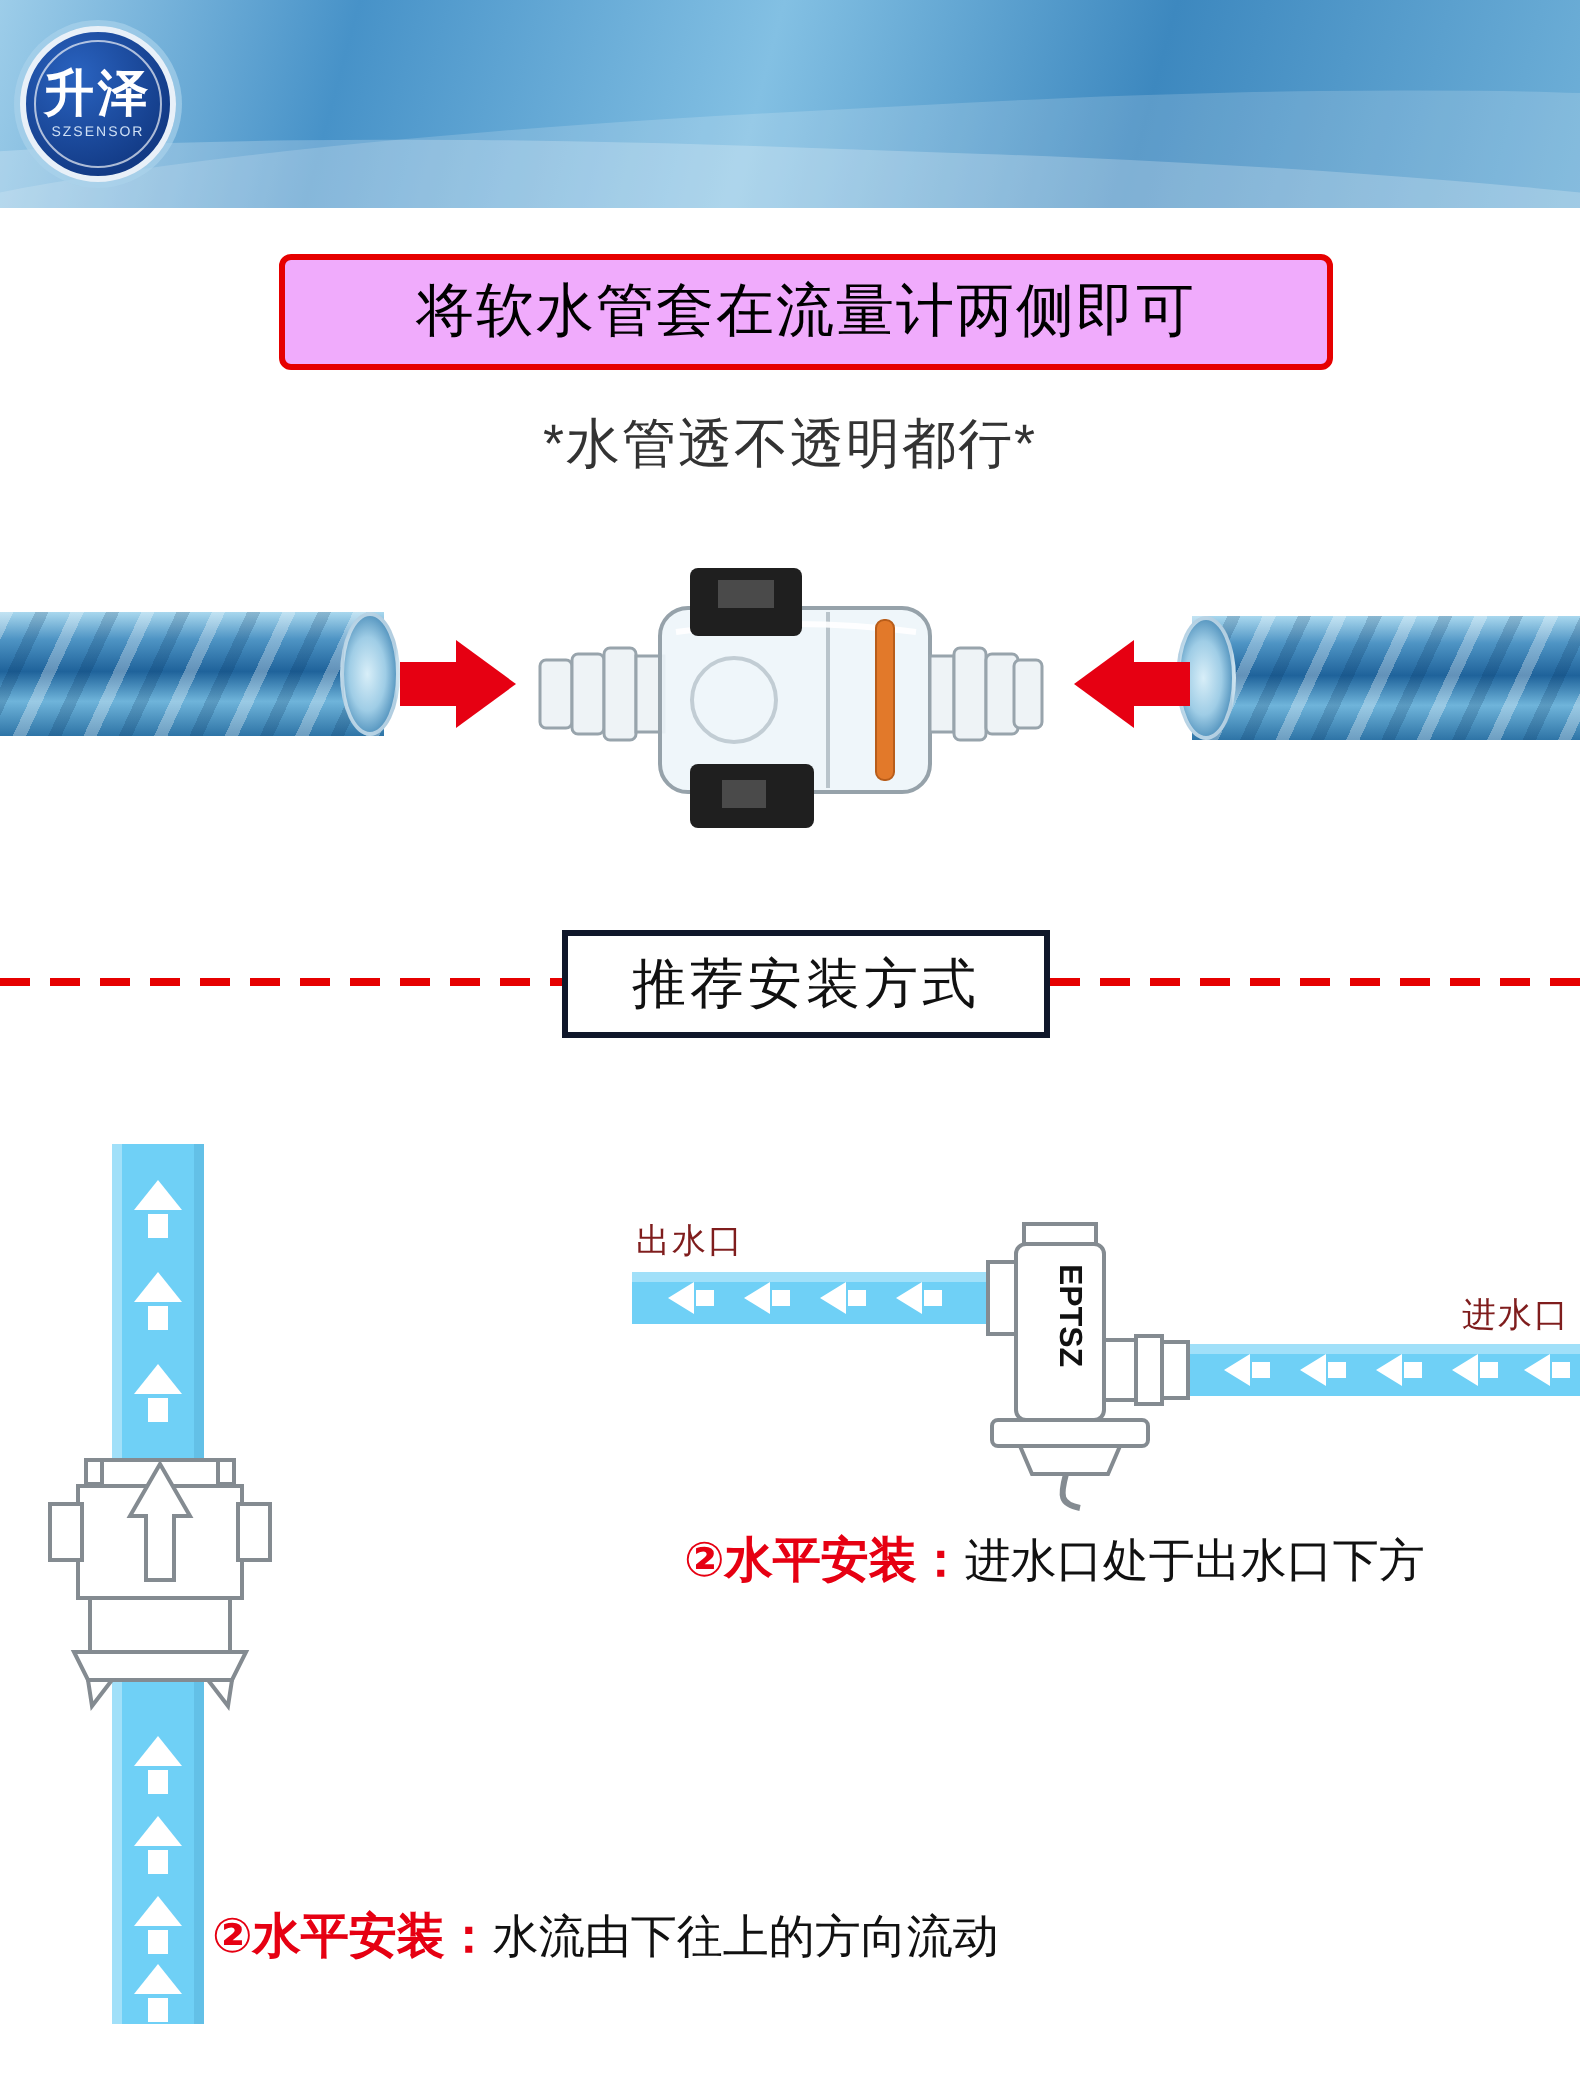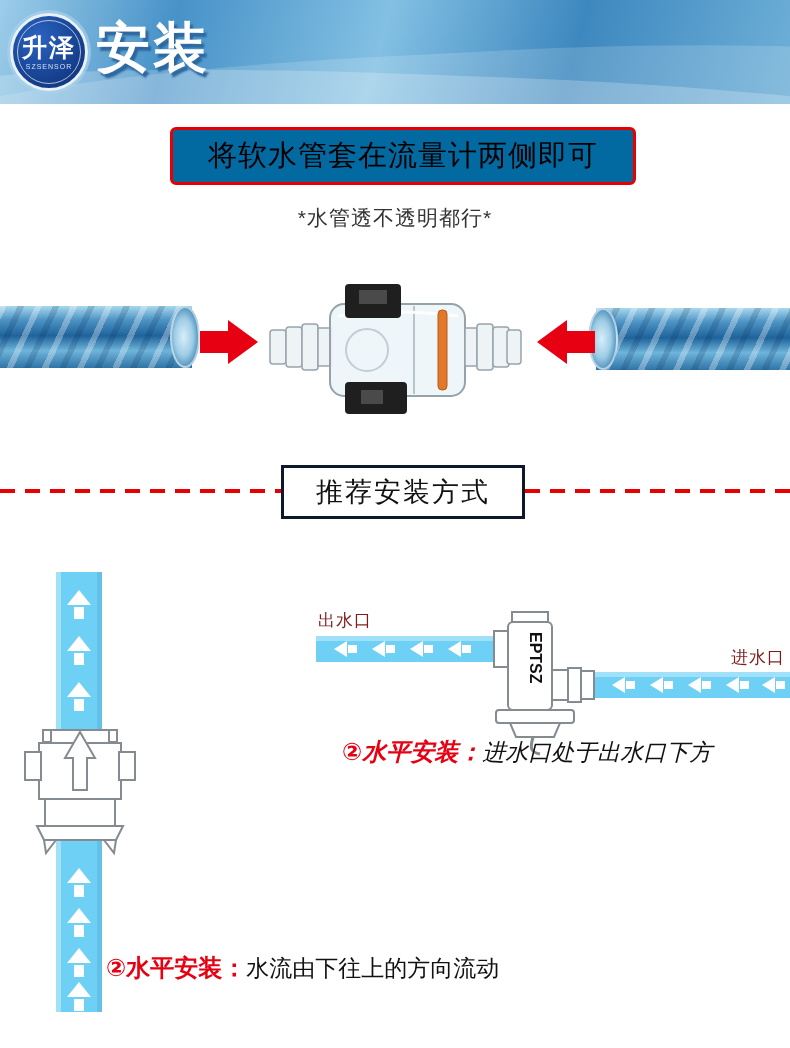--- a/index.html
+++ b/index.html
@@ -30,28 +30,28 @@
   .logo-sub { color:#cfe0f5; font-size:7px; letter-spacing:1px; margin-top:2px; }
   .title {
     position:absolute; left:96px; top:12px; margin:0; z-index:3;
     color:#fff; font-size:54px; font-weight:900; letter-spacing:3px;
     text-shadow:3px 4px 2px rgba(42,100,156,0.95);
   }
 
   
   .banner {
     position:absolute; top:127px; left:50%; transform:translateX(-50%);
-    width:466px; height:58px; box-sizing:border-box;
-    background:#0369a1; border:3px solid #e60000; border-radius:6px;
+    width:527px; height:58px; box-sizing:border-box;
+    background:#f0abfc; border:3px solid #e60000; border-radius:6px;
     display:flex; align-items:center; justify-content:center;
     font-size:29px; color:#000; letter-spacing:1px; font-weight:500;
   }
   .note {
     position:absolute; top:204px; left:0; width:790px; text-align:center;
-    font-size:21px; color:#333; letter-spacing:1px;
+    font-size:27px; color:#333; letter-spacing:1px;
   }
 
   
   .pipe {
     position:absolute; height:62px;
     background:
       repeating-linear-gradient(115deg, rgba(255,255,255,0.30) 0 6px, rgba(255,255,255,0) 6px 16px, rgba(0,40,80,0.18) 16px 22px, rgba(255,255,255,0) 22px 32px),
       linear-gradient(180deg,#a9d8ee 0%,#4e94c4 22%,#1f639b 48%,#6fb4da 72%,#2e74a6 100%);
   }
   .pipe-left  { left:0; top:306px; width:192px; }
@@ -91,39 +91,38 @@
   .vert  { position:absolute; left:15px;  top:572px; width:130px; height:440px; overflow:visible; }
   .horiz { position:absolute; left:300px; top:598px; width:490px; height:160px; overflow:visible; }
 
   .lbl { position:absolute; font-size:17px; color:#7f1d1d; letter-spacing:1px; }
   .lbl-outlet { left:318px; top:609px; }
   .lbl-inlet  { left:731px; top:646px; }
 
   .caption { position:absolute; font-size:23px; color:#111; white-space:nowrap; }
   .caption .red { color:#e60012; font-weight:bold; font-size:24px; }
   .cap-v { left:106px; top:952px; }
-  .cap-h { left:342px; top:736px;font-style:italic; }
+  .cap-h { left:342px; top:764px; }
 
   .art   { fill:#ffffff; stroke:#848b91; stroke-width:2; }
   .warr  { fill:#ffffff; }
 </style>
 </head>
 <body>
 
 <div class="page">
 
   <header class="hdr">
     <div class="wave w1"></div>
     <div class="wave w2"></div>
     <div class="logo">
       <div class="logo-ring"></div>
       <div class="logo-brand">升泽</div>
       <div class="logo-sub">SZSENSOR</div>
     </div>
-    <h1 class="title">安装</h1>
   </header>
 
   <div class="banner">将软水管套在流量计两侧即可</div>
   <div class="note">*水管透不透明都行*</div>
 
   <div class="pipe pipe-left">
     <div class="opening"></div>
   </div>
   <div class="pipe pipe-right">
     <div class="opening"></div>

